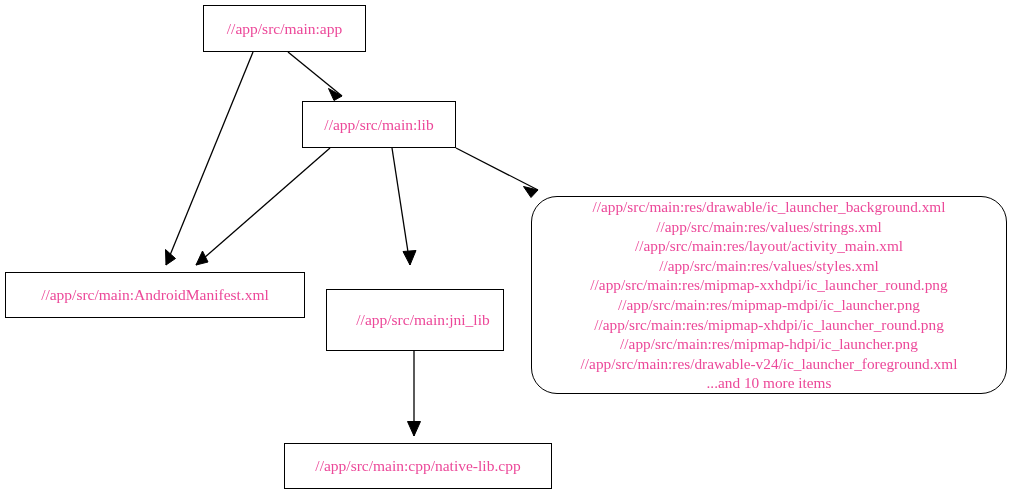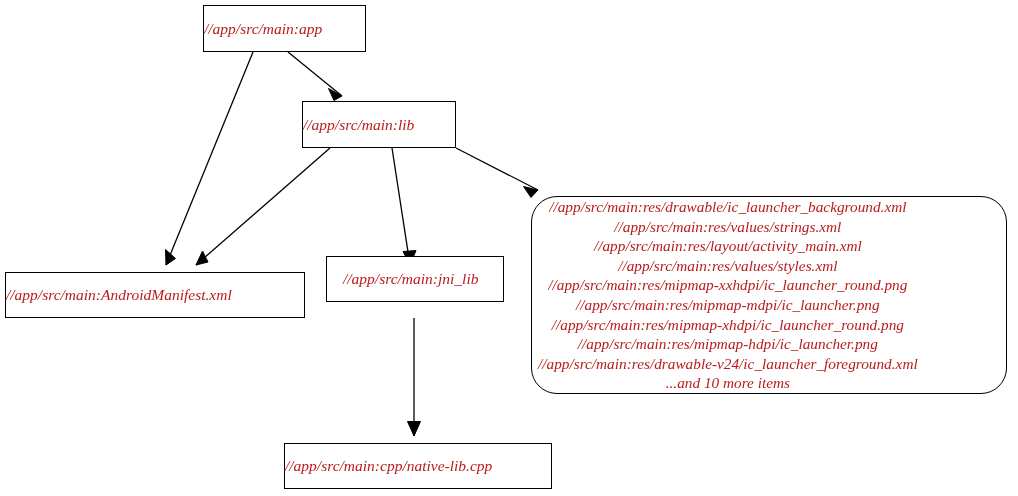--- a/index.html
+++ b/index.html
@@ -24,27 +24,26 @@
     height: 496px;
     pointer-events: none;
   }
   .node {
     position: absolute;
     box-sizing: border-box;
     border: 1px solid #000000;
     background: #ffffff;
     display: flex;
     align-items: center;
-    justify-content: flex-start;
+    justify-content: center;
     text-align: center;
-    color: #b91c1c;
+    color: #ec4899;
     font-size: 15.5px;
     line-height: 1.0;
     white-space: pre;
-    font-style: italic;
   }
   .node-label {
     display: block;
     white-space: pre;
   }
   .node-multiline {
     line-height: 19.6px;
     font-size: 15.3px;
     padding: 2px 6px;
   }
@@ -76,21 +75,21 @@
   </div>
 
   <div class="node" style="left: 302px; top: 101px; width: 154px; height: 47px; border-color: rgb(0, 0, 0); background: rgb(255, 255, 255);">
     <span class="node-label">//app/src/main:lib</span>
   </div>
 
   <div class="node" style="left: 5px; top: 272px; width: 300px; height: 46px; border-color: rgb(0, 0, 0); background: rgb(255, 255, 255);">
     <span class="node-label">//app/src/main:AndroidManifest.xml</span>
   </div>
 
-  <div class="node" style="left: 326px; top: 256px; width: 178px; height: 46px; border-color: rgb(0, 0, 0); background: rgb(255, 255, 255); padding-left: 16px;">
+  <div class="node" style="left: 326px; top: 289px; width: 178px; height: 62px; border-color: rgb(0, 0, 0); background: rgb(255, 255, 255); padding-left: 16px;">
     <span class="node-label">//app/src/main:jni_lib</span>
   </div>
 
   <div class="node" style="left: 284px; top: 443px; width: 268px; height: 46px; border-color: rgb(0, 0, 0); background: rgb(255, 255, 255);">
     <span class="node-label">//app/src/main:cpp/native-lib.cpp</span>
   </div>
 
   <div class="node node-multiline" style="left: 531px; top: 196px; width: 476px; height: 198px; border-color: rgb(0, 0, 0); background: rgb(255, 255, 255); border-radius: 26px;">
     <div class="node-lines"><div>//app/src/main:res/drawable/ic_launcher_background.xml</div><div>//app/src/main:res/values/strings.xml</div><div>//app/src/main:res/layout/activity_main.xml</div><div>//app/src/main:res/values/styles.xml</div><div>//app/src/main:res/mipmap-xxhdpi/ic_launcher_round.png</div><div>//app/src/main:res/mipmap-mdpi/ic_launcher.png</div><div>//app/src/main:res/mipmap-xhdpi/ic_launcher_round.png</div><div>//app/src/main:res/mipmap-hdpi/ic_launcher.png</div><div>//app/src/main:res/drawable-v24/ic_launcher_foreground.xml</div><div>...and 10 more items</div></div>
   </div>

